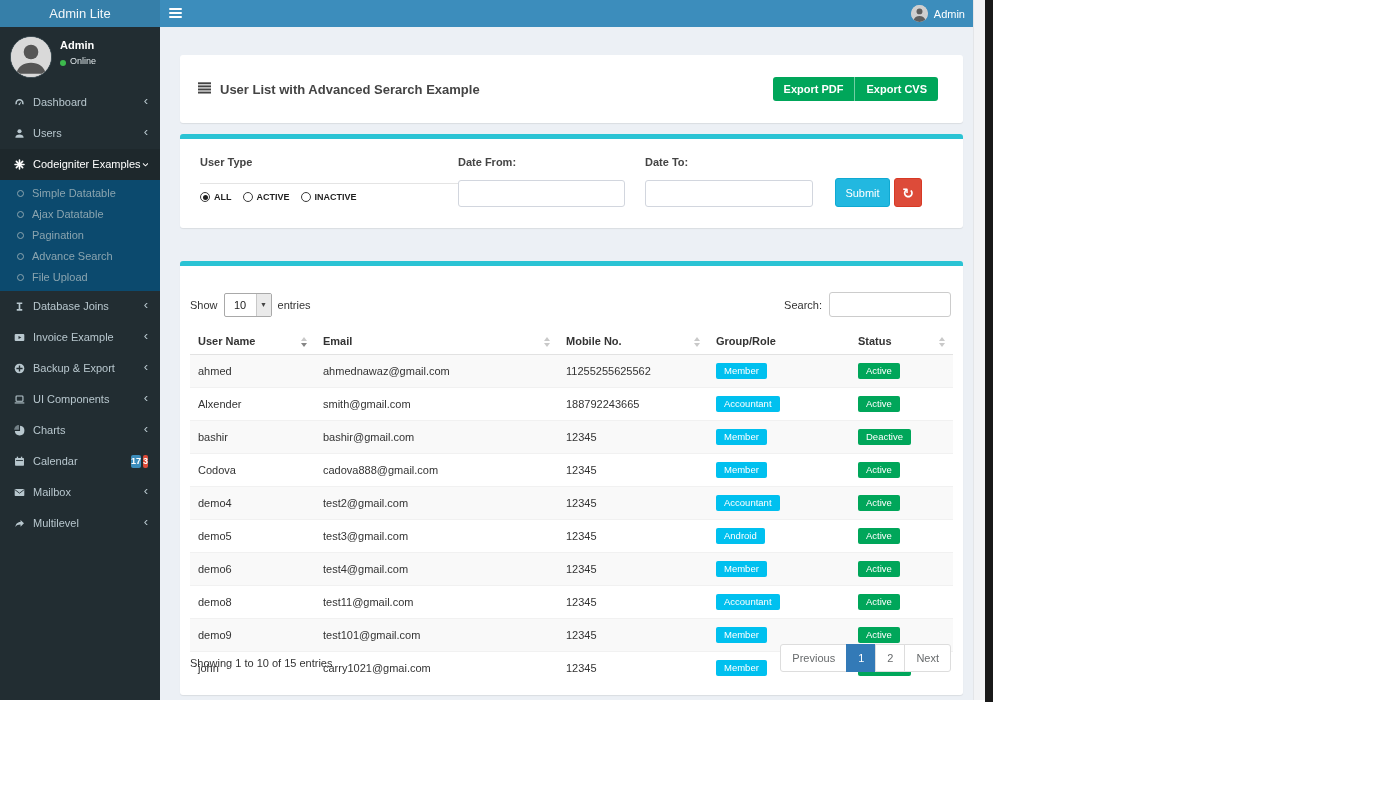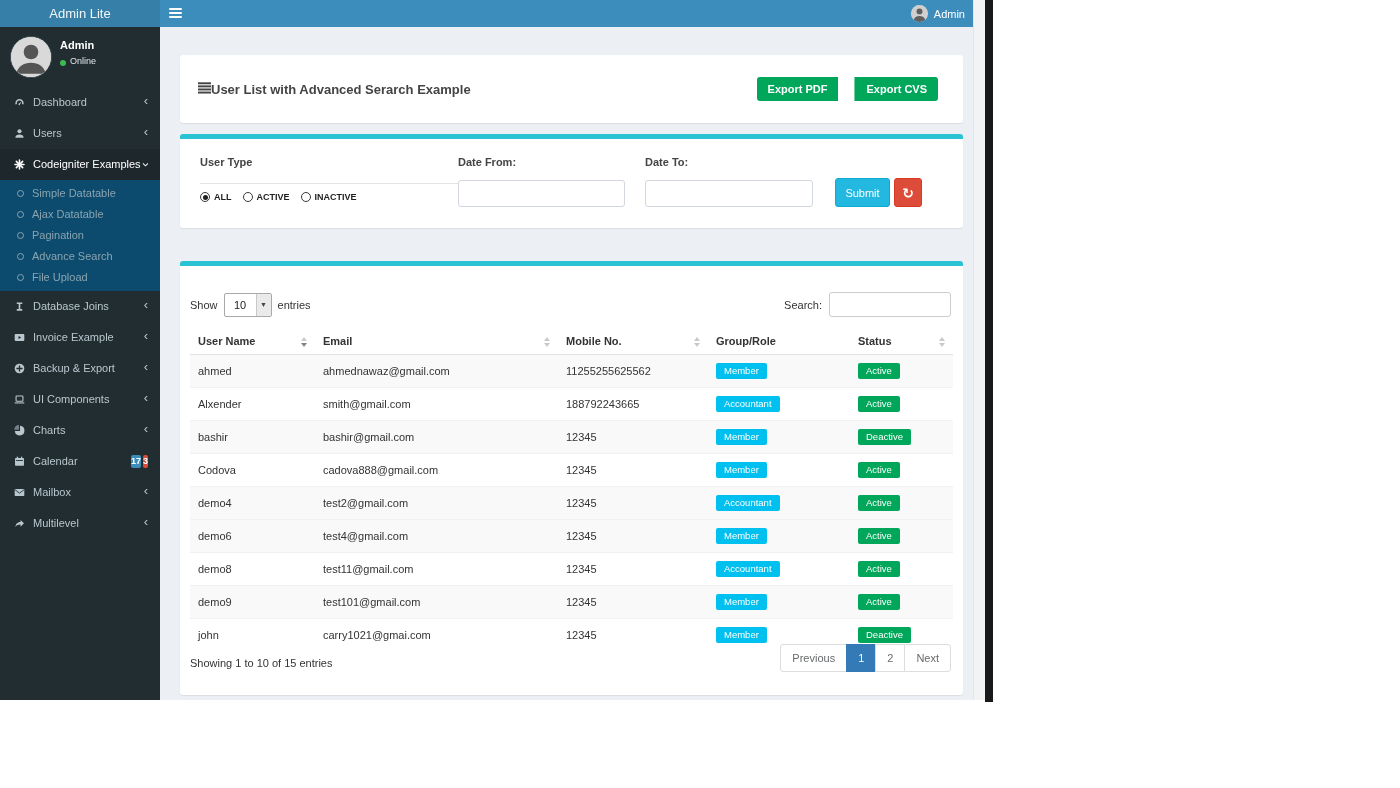--- a/index.html
+++ b/index.html
@@ -36,22 +36,22 @@
   .submenu li{display:flex;align-items:center;gap:8px;padding:4px 5px 4px 17px;color:#8aa4af;cursor:pointer;line-height:13px;}
   .ring{width:7px;height:7px;border:1.5px solid #8aa4af;border-radius:50%;flex:none;box-sizing:border-box;}
   
   .vscroll{position:absolute;left:973px;top:0;width:12px;height:700px;background:#f2f3f5;border-left:1px solid #e3e5e8;box-sizing:border-box;}
   .rborder{position:absolute;left:985px;top:0;width:8px;height:702px;background:#191919;}
   
   .content{position:absolute;left:160px;top:27px;width:813px;height:673px;background:#ecf0f5;}
   .box{position:absolute;background:#fff;border-radius:3px;box-shadow:0 1px 1px rgba(0,0,0,.08);}
   .box1{left:20px;top:28px;width:783px;height:68px;display:flex;align-items:center;
         padding:0 25px 0 18px;box-sizing:border-box;}
-  .box-title{font-size:13px;font-weight:bold;color:#444;display:flex;align-items:center;}
-  .btn-group{margin-left:auto;display:flex;gap:16px;}
+  .box-title{font-size:13px;font-weight:bold;color:#444;display:flex;align-items:center;gap:9px;}
+  .btn-group{margin-left:auto;display:flex;}
   .btn-green{background:#00a65a;color:#fff;font-size:11px;font-weight:bold;padding:6px 11px;border:none;cursor:pointer;
              font-family:inherit;}
   .btn-green.first{border-radius:3px 0 0 3px;}
   .btn-green.last{border-left:1px solid rgba(255,255,255,.45);border-radius:0 3px 3px 0;}
   .box2{left:20px;top:107px;width:783px;height:94px;border-top:5px solid #2ac3d4;box-sizing:border-box;}
   .flabel{position:absolute;font-size:11px;font-weight:bold;color:#444;}
   .ut-label{left:20px;top:17px;}
   .ut-line{position:absolute;left:20px;top:44px;width:258px;border-top:1px solid #e4e4e4;}
   .radios{position:absolute;left:20px;top:53px;display:flex;gap:11px;align-items:center;}
   .radio{display:flex;align-items:center;gap:4px;font-size:9px;font-weight:bold;color:#1f1f1f;cursor:pointer;}
@@ -402,20 +402,27 @@
               <td><span class="badge role">Member</span></td>
               <td><span class="badge status">Active</span></td>
             </tr>
             <tr class="odd">
               <td>demo4</td>
               <td>test2@gmail.com</td>
               <td>12345</td>
               <td><span class="badge role">Accountant</span></td>
               <td><span class="badge status">Active</span></td>
             </tr>
+            <tr class="even">
+              <td>demo5</td>
+              <td>test3@gmail.com</td>
+              <td>12345</td>
+              <td><span class="badge role">Android</span></td>
+              <td><span class="badge status">Active</span></td>
+            </tr>
             <tr class="odd">
               <td>demo6</td>
               <td>test4@gmail.com</td>
               <td>12345</td>
               <td><span class="badge role">Member</span></td>
               <td><span class="badge status">Active</span></td>
             </tr>
             <tr class="even">
               <td>demo8</td>
               <td>test11@gmail.com</td>

